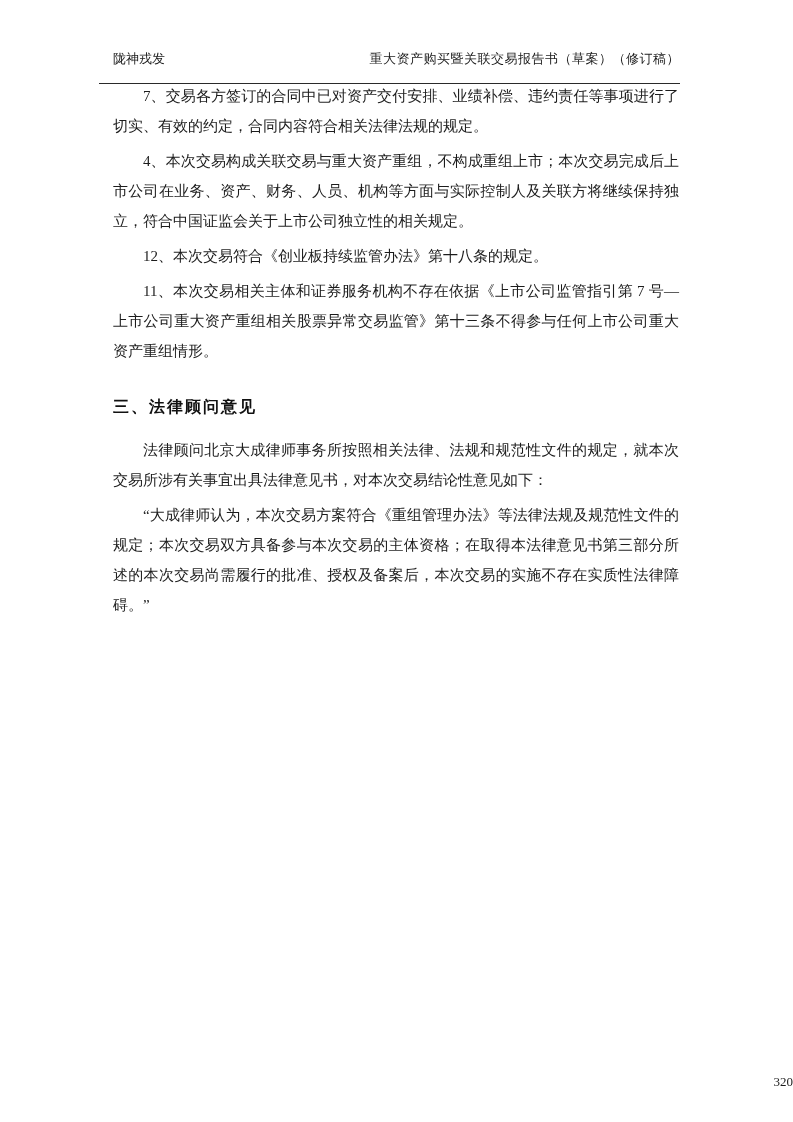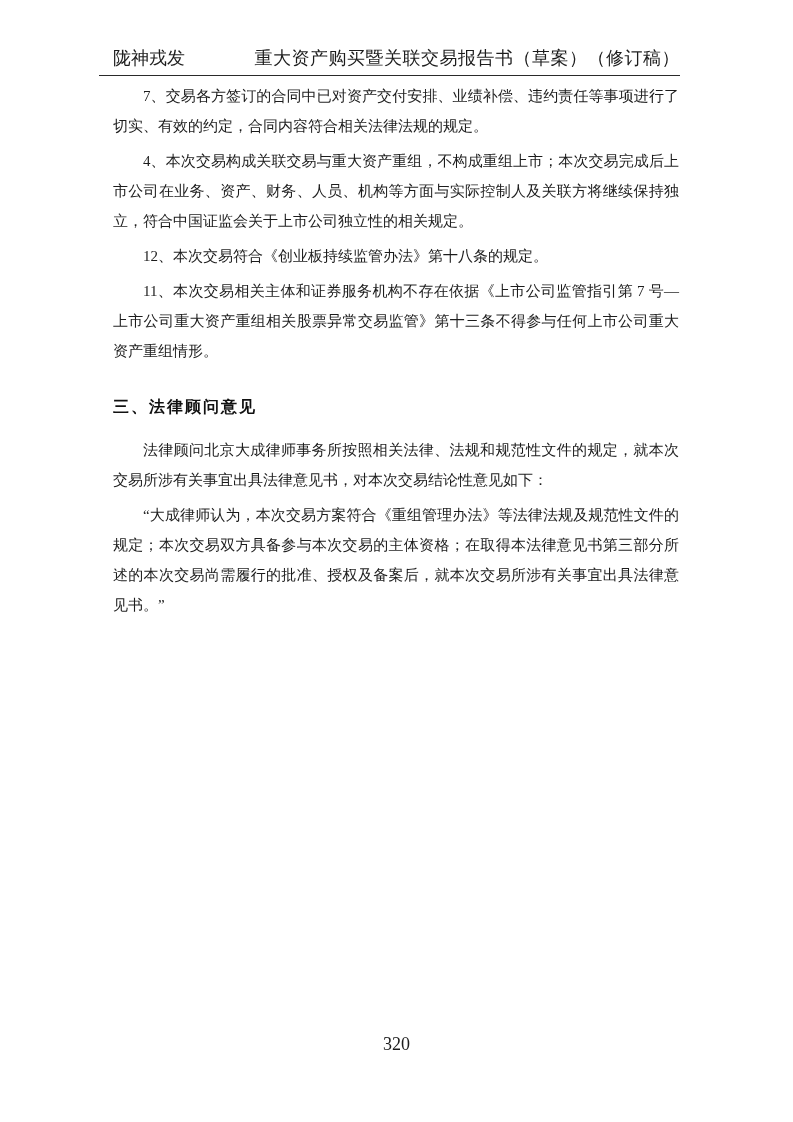--- a/index.html
+++ b/index.html
@@ -15,22 +15,22 @@
   }
   .header {
     position: absolute;
     left: 99px;
     right: 113px;
     top: 50px;
     display: flex;
     justify-content: space-between;
     align-items: flex-end;
     border-bottom: 1.5px solid #2a2a2a;
-    padding-bottom: 8px;
-    font-size: 18px;
+    padding-bottom: 16px;
+    font-size: 13px;
     line-height: 17px;
     white-space: nowrap;
   }
   .header-left { margin-left: 14px; }
   .header-right { letter-spacing: 0.5px; }
   .content {
     position: absolute;
     left: 113px;
     right: 114px;
     top: 76px;
@@ -50,23 +50,23 @@
     font-weight: bold;
     letter-spacing: 2px;
     color: #111111;
     margin: 26px 0 13px 0;
     text-indent: 0;
   }
   .footer {
     position: absolute;
     left: 0;
     right: 0;
-    top: 1034px;
-    text-align: center;
-    font-size: 18px;
+    top: 1074px;
+    text-align: right;
+    font-size: 13px;
     color: #1c1c1c;
   }
 </style>
 </head>
 <body>
 
 <div class="page">
 
   <div class="header">
     <span class="header-left">陇神戎发</span>
@@ -75,20 +75,20 @@
 
   <div class="content">
     <p>7、交易各方签订的合同中已对资产交付安排、业绩补偿、违约责任等事项进行了切实、有效的约定，合同内容符合相关法律法规的规定。</p>
     <p>4、本次交易构成关联交易与重大资产重组，不构成重组上市；本次交易完成后上市公司在业务、资产、财务、人员、机构等方面与实际控制人及关联方将继续保持独立，符合中国证监会关于上市公司独立性的相关规定。</p>
     <p>12、本次交易符合《创业板持续监管办法》第十八条的规定。</p>
     <p>11、本次交易相关主体和证券服务机构不存在依据《上市公司监管指引第 7 号—上市公司重大资产重组相关股票异常交易监管》第十三条不得参与任何上市公司重大资产重组情形。</p>
 
     <h2 class="section-heading">三、法律顾问意见</h2>
 
     <p>法律顾问北京大成律师事务所按照相关法律、法规和规范性文件的规定，就本次交易所涉有关事宜出具法律意见书，对本次交易结论性意见如下：</p>
-    <p>“大成律师认为，本次交易方案符合《重组管理办法》等法律法规及规范性文件的规定；本次交易双方具备参与本次交易的主体资格；在取得本法律意见书第三部分所述的本次交易尚需履行的批准、授权及备案后，就本次交易所涉有关事宜出具法律意见书。”</p>
+    <p>“大成律师认为，本次交易方案符合《重组管理办法》等法律法规及规范性文件的规定；本次交易双方具备参与本次交易的主体资格；在取得本法律意见书第三部分所述的本次交易尚需履行的批准、授权及备案后，本次交易的实施不存在实质性法律障碍。”</p>
   </div>
 
   <div class="footer">
     <span>320</span>
   </div>
 
 </div>
 
 </body></html>

